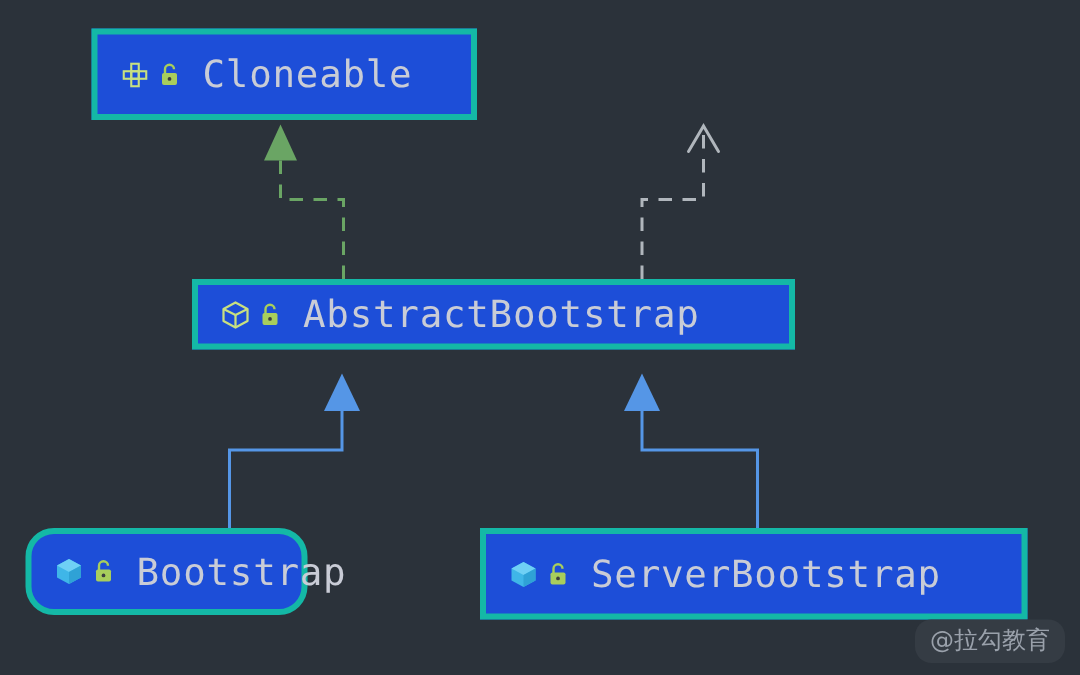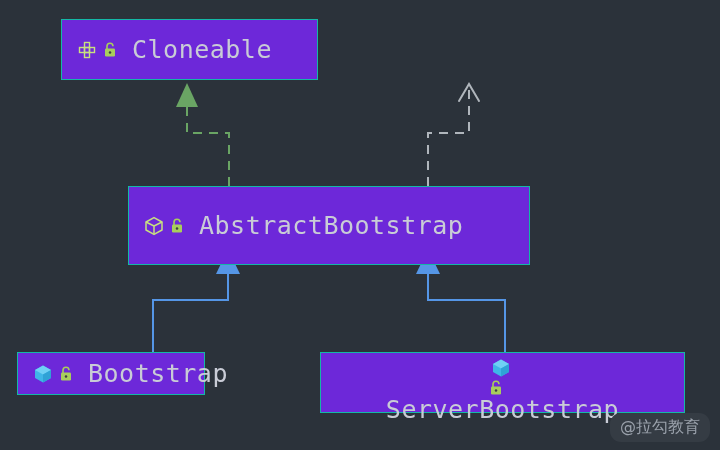--- a/index.html
+++ b/index.html
@@ -11,22 +11,22 @@
     position: relative;
     width: 720px;
     height: 450px;
     background: #2b323a;
     overflow: hidden;
     font-family: "DejaVu Sans Mono", "Liberation Mono", monospace;
   }
   .uml-node {
     position: absolute;
     box-sizing: border-box;
-    background: #6d28d9;
-    border: 1px solid #14b8a6;
+    background: #1d4ed8;
+    border: 4px solid #14b8a6;
     display: flex;
     align-items: center;
     padding: 4px 14px;
   }
   .node-icon {
     flex: 0 0 auto;
     width: 22px;
     height: 22px;
     display: block;
     margin-right: 4px;
@@ -106,52 +106,52 @@
     </svg>
     <svg class="lock-icon" viewBox="0 0 16 18">
       <path d="M5 8 V5.2 A3 3 0 0 1 11 5.2" fill="none" stroke="#a8ce5c" stroke-width="1.6"></path>
       <rect x="3" y="7.6" width="10" height="8" rx="1.3" fill="#a8ce5c"></rect>
       <circle cx="8" cy="11.6" r="1.25" fill="#3c3f41"></circle>
     </svg>
     <span class="node-label">Cloneable</span>
   </div>
 
 
-  <div class="uml-node" style="left:128px; top:186px; width:402px; height:79px;">
+  <div class="uml-node" style="left:128px; top:186px; width:402px; height:47px;">
     <svg class="node-icon" viewBox="0 0 22 22">
       <g fill="none" stroke="#c8e080" stroke-width="1.5" stroke-linejoin="round">
         <path d="M11 2.6 L19 7 V15 L11 19.4 L3 15 V7 Z"></path>
         <path d="M11 11 L19 7"></path>
         <path d="M11 11 L3 7"></path>
         <path d="M11 11 V19.4"></path>
       </g>
     </svg>
     <svg class="lock-icon" viewBox="0 0 16 18">
       <path d="M5 8 V5.2 A3 3 0 0 1 11 5.2" fill="none" stroke="#a8ce5c" stroke-width="1.6"></path>
       <rect x="3" y="7.6" width="10" height="8" rx="1.3" fill="#a8ce5c"></rect>
       <circle cx="8" cy="11.6" r="1.25" fill="#3c3f41"></circle>
     </svg>
     <span class="node-label">AbstractBootstrap</span>
   </div>
 
-  <div class="uml-node" style="left:17px; top:352px; width:188px; height:43px;">
+  <div class="uml-node" style="left:17px; top:352px; width:188px; height:58px;border-radius:19px;">
     <svg class="node-icon" viewBox="0 0 22 22">
       <path d="M11 2.6 L19 7 V15 L11 19.4 L3 15 V7 Z" fill="#3fb6e8"></path>
       <path d="M11 2.6 L19 7 L11 11.4 L3 7 Z" fill="#6fd0f5"></path>
       <path d="M11 11.4 L19 7 V15 L11 19.4 Z" fill="#2fa2d6"></path>
     </svg>
     <svg class="lock-icon" viewBox="0 0 16 18">
       <path d="M5 8 V5.2 A3 3 0 0 1 11 5.2" fill="none" stroke="#a8ce5c" stroke-width="1.6"></path>
       <rect x="3" y="7.6" width="10" height="8" rx="1.3" fill="#a8ce5c"></rect>
       <circle cx="8" cy="11.6" r="1.25" fill="#3c3f41"></circle>
     </svg>
     <span class="node-label">Bootstrap</span>
   </div>
 
-  <div class="uml-node" style="left:320px; top:352px; width:365px; height:61px;flex-direction:column;">
+  <div class="uml-node" style="left:320px; top:352px; width:365px; height:61px;">
     <svg class="node-icon" viewBox="0 0 22 22">
       <path d="M11 2.6 L19 7 V15 L11 19.4 L3 15 V7 Z" fill="#3fb6e8"></path>
       <path d="M11 2.6 L19 7 L11 11.4 L3 7 Z" fill="#6fd0f5"></path>
       <path d="M11 11.4 L19 7 V15 L11 19.4 Z" fill="#2fa2d6"></path>
     </svg>
     <svg class="lock-icon" viewBox="0 0 16 18">
       <path d="M5 8 V5.2 A3 3 0 0 1 11 5.2" fill="none" stroke="#a8ce5c" stroke-width="1.6"></path>
       <rect x="3" y="7.6" width="10" height="8" rx="1.3" fill="#a8ce5c"></rect>
       <circle cx="8" cy="11.6" r="1.25" fill="#3c3f41"></circle>
     </svg>

